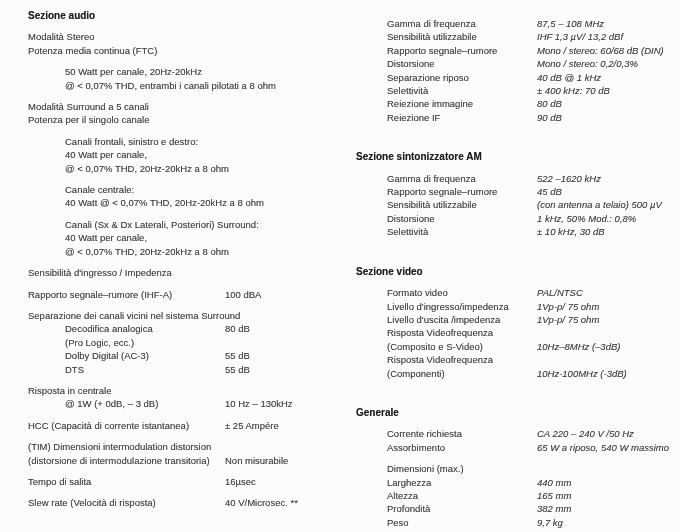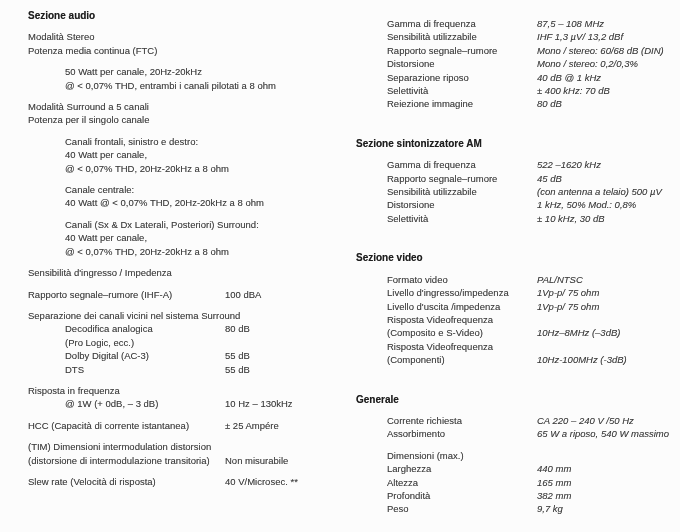--- a/index.html
+++ b/index.html
@@ -101,45 +101,49 @@
           <div class="row"><span class="label">Rapporto segnale–rumore (IHF-A)</span><span class="value">100 dBA</span></div>
         </div>
         <div class="block">
           <div class="row"><span class="label">Separazione dei canali vicini nel sistema Surround</span></div>
           <div class="row i"><span class="label">Decodifica analogica</span><span class="value">80 dB</span></div>
           <div class="row i"><span class="label">(Pro Logic, ecc.)</span></div>
           <div class="row i"><span class="label">Dolby Digital (AC-3)</span><span class="value">55 dB</span></div>
           <div class="row i"><span class="label">DTS</span><span class="value">55 dB</span></div>
         </div>
         <div class="block">
-          <div class="row"><span class="label">Risposta in frequenza</span></div>
+          <div class="row"><span class="label">Risposta in centrale</span></div>
           <div class="row i"><span class="label">@ 1W (+ 0dB, – 3 dB)</span><span class="value">10 Hz – 130kHz</span></div>
         </div>
         <div class="block">
           <div class="row"><span class="label">HCC (Capacità di corrente istantanea)</span><span class="value">± 25 Ampére</span></div>
         </div>
         <div class="block">
           <div class="row"><span class="label">(TIM) Dimensioni intermodulation distorsion</span></div>
           <div class="row"><span class="label">(distorsione di intermodulazione transitoria)</span><span class="value">Non misurabile</span></div>
+        </div>
+        <div class="block">
+          <div class="row"><span class="label">Tempo di salita</span><span class="value">16µsec</span></div>
         </div>
         <div class="block">
           <div class="row"><span class="label">Slew rate (Velocità di risposta)</span><span class="value">40 V/Microsec. **</span></div>
         </div>
       </div>
     </div>
   <div class="col col-right">
       <div class="section">
         <div class="block">
           <div class="row i"><span class="label">Gamma di frequenza</span><span class="value">87,5 – 108 MHz</span></div>
           <div class="row i"><span class="label">Sensibilità utilizzabile</span><span class="value">IHF 1,3 µV/ 13,2 dBf</span></div>
           <div class="row i"><span class="label">Rapporto segnale–rumore</span><span class="value">Mono / stereo: 60/68 dB (DIN)</span></div>
           <div class="row i"><span class="label">Distorsione</span><span class="value">Mono / stereo: 0,2/0,3%</span></div>
           <div class="row i"><span class="label">Separazione riposo</span><span class="value">40 dB @ 1 kHz</span></div>
           <div class="row i"><span class="label">Selettività</span><span class="value">± 400 kHz: 70 dB</span></div>
           <div class="row i"><span class="label">Reiezione immagine</span><span class="value">80 dB</span></div>
+          <div class="row i"><span class="label">Reiezione IF</span><span class="value">90 dB</span></div>
         </div>
       </div>
       <div class="section">
         <div class="section-title">Sezione sintonizzatore AM</div>
         <div class="block">
           <div class="row i"><span class="label">Gamma di frequenza</span><span class="value">522 –1620 kHz</span></div>
           <div class="row i"><span class="label">Rapporto segnale–rumore</span><span class="value">45 dB</span></div>
           <div class="row i"><span class="label">Sensibilità utilizzabile</span><span class="value">(con antenna a telaio) 500 µV</span></div>
           <div class="row i"><span class="label">Distorsione</span><span class="value">1 kHz, 50% Mod.: 0,8%</span></div>
           <div class="row i"><span class="label">Selettività</span><span class="value">± 10 kHz, 30 dB</span></div>

